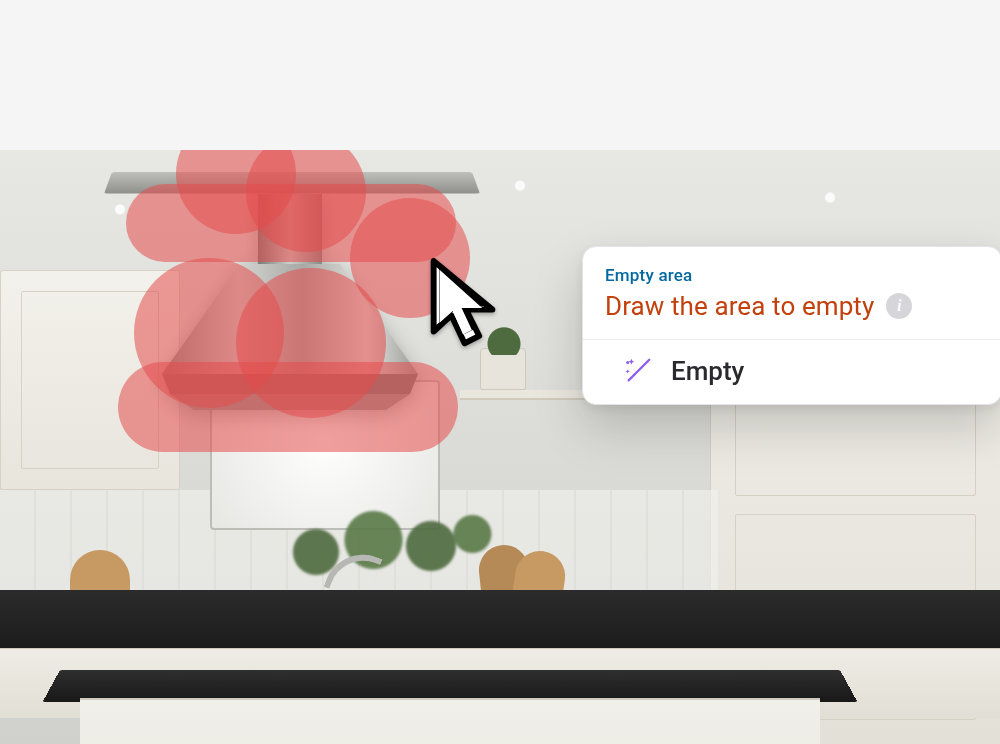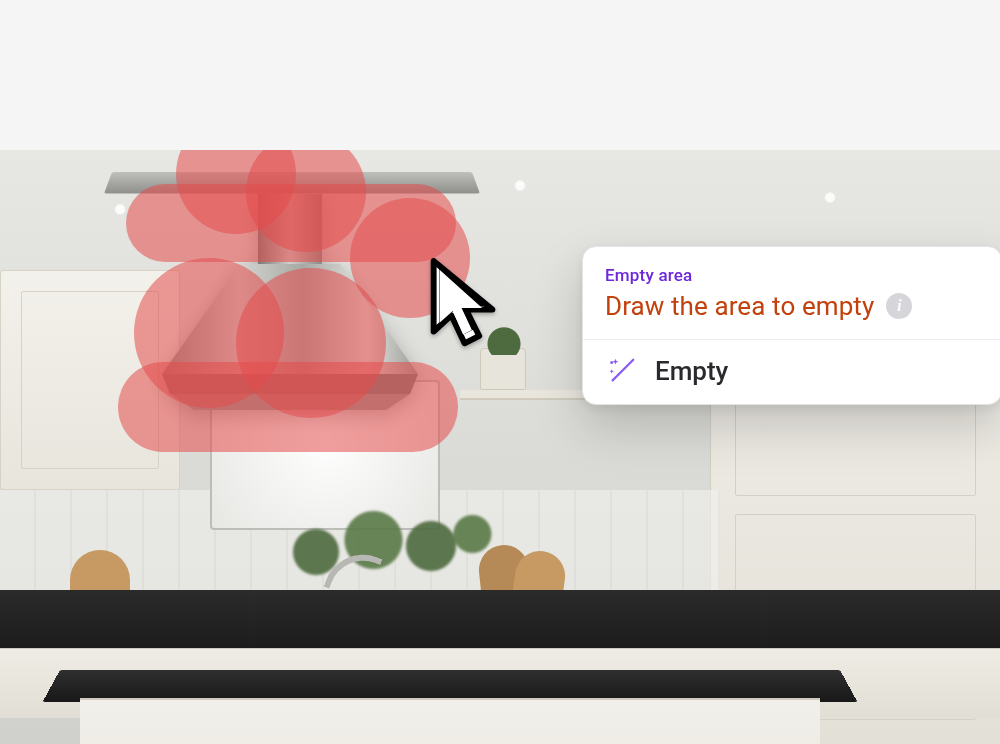--- a/index.html
+++ b/index.html
@@ -66,26 +66,26 @@
   .brush { position:absolute; pointer-events:none; }
   .stroke { position:absolute; background: rgba(227,76,76,0.55); }
   .r { border-radius:9999px; }
 
   
   .cursor { position:absolute; left:430px; top:108px; width:72px; height:100px; pointer-events:none; filter: drop-shadow(0 2px 2px rgba(0,0,0,0.3)); }
 
   
   .panel { position:absolute; left:582px; top:246px; width:420px; background:#ffffff; border:1px solid #e4e4e7; border-radius:14px; box-shadow: 0 22px 50px rgba(0,0,0,0.18), 0 4px 12px rgba(0,0,0,0.08); overflow:hidden; }
   .panel .sec1 { padding:18px 22px 18px 22px; }
-  .panel .label { font-size:17px; color:#6d28d9; letter-spacing:0.2px; margin-bottom:6px; font-weight:500; }
+  .panel .label { font-size:17px; color:#0369a1; letter-spacing:0.2px; margin-bottom:6px; font-weight:500; }
   .panel .instr { display:flex; align-items:center; gap:12px; }
   .panel .instr-text { font-size:26px; color:#c2410c; letter-spacing:0.1px; }
   .info { width:26px; height:26px; border-radius:50%; background:#d6d6da; color:#fafafa; display:flex; align-items:center; justify-content:center; font-family: Georgia, 'Times New Roman', serif; font-style: italic; font-weight:700; font-size:17px; flex:0 0 auto; }
   .panel .divider { height:1px; background:#ececef; }
-  .panel .sec2 { padding:16px 22px 18px 24px; display:flex; align-items:center; gap:18px; }
+  .panel .sec2 { padding:16px 22px 18px 40px; display:flex; align-items:center; gap:18px; }
   .wand { width:30px; height:30px; flex:0 0 auto; }
   .action { font-size:26px; color:#2a2a2e; font-weight:500; }
 </style>
 </head>
 <body>
 
 <div class="stage">
   <div class="topbar"></div>
 
   <div class="canvas">

